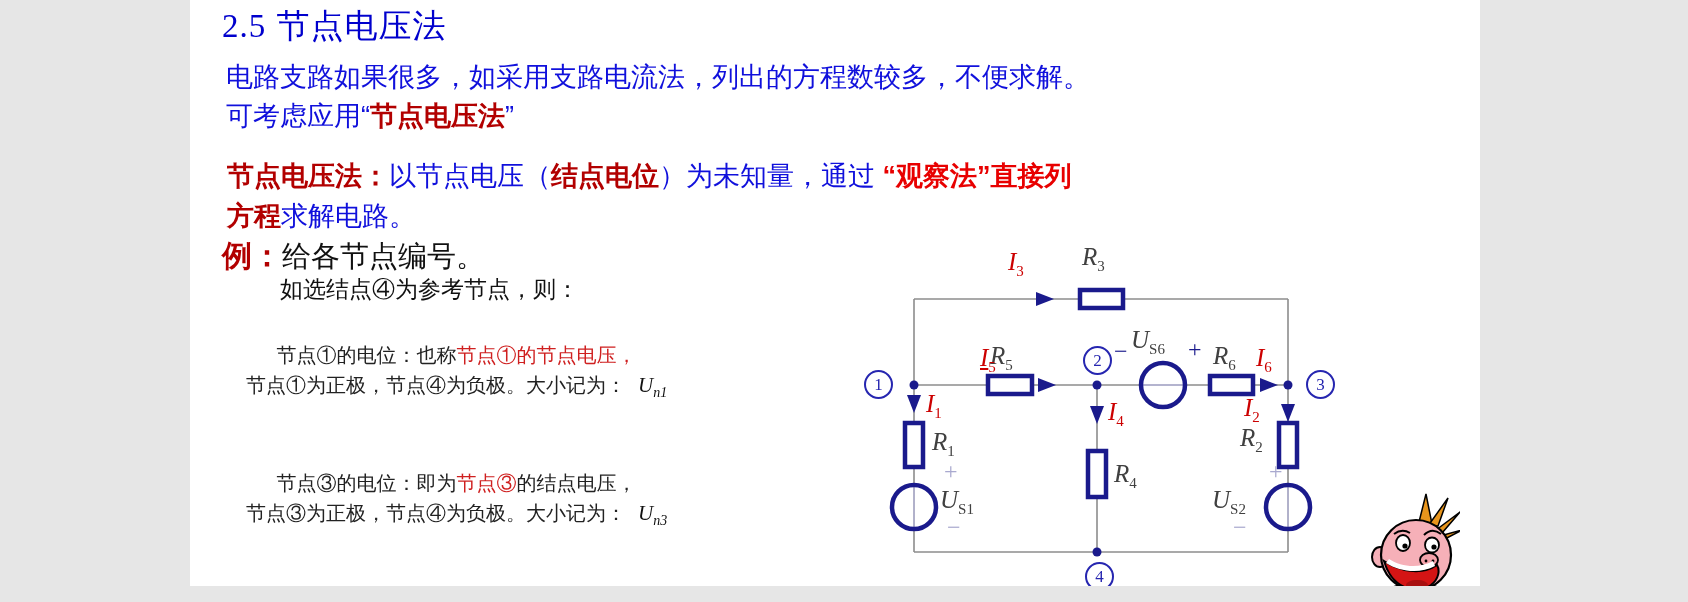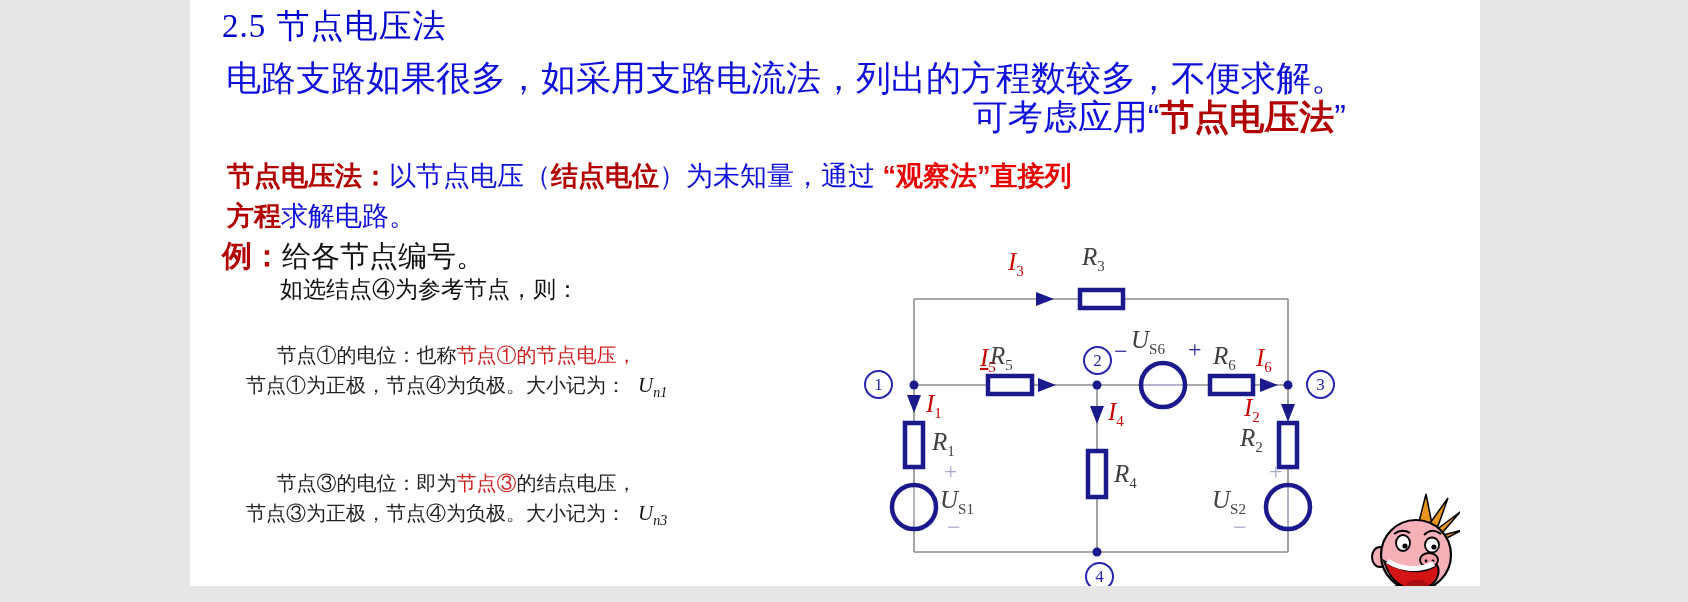--- a/index.html
+++ b/index.html
@@ -4,21 +4,21 @@
 <style>
   html,body{margin:0;padding:0;}
   body{background:#e6e6e6;}
   .stage{position:relative;width:1688px;height:586px;background:#e6e6e6;overflow:hidden;
          font-family:"Liberation Sans",sans-serif;}
   .slide{position:absolute;left:190px;top:0;width:1290px;height:602px;background:#ffffff;}
   .abs{position:absolute;}
   
   .title{left:32px;top:4px;font-size:33px;color:#0000cd;letter-spacing:1px;}
   .title .num{font-family:"Liberation Serif",serif;}
-  .intro{left:36px;top:58px;margin:0;font-size:35px;line-height:39px;color:#1010dc;white-space:nowrap;text-align:right;}
+  .intro{left:36px;top:58px;margin:0;font-size:27px;line-height:39px;color:#1010dc;white-space:nowrap;}
   .def{left:33px;top:152px;margin:4px;font-size:27px;line-height:40px;white-space:nowrap;}
   .bl{color:#1010dc;}
   .dr{color:#b20000;font-weight:bold;}
   .br{color:#e80000;font-weight:bold;}
   .example1{left:32px;top:236px;margin:0;font-size:29px;color:#111;white-space:nowrap;}
   .example1 .dr{font-size:30px;}
   .example2{left:90px;top:274px;margin:0;font-size:23px;color:#111;white-space:nowrap;}
   .note{left:50px;margin:6px;font-size:20px;line-height:30px;color:#222;white-space:nowrap;text-align:center;}
   .nred{color:#cf2020;}
   .nmath{font-family:"Liberation Serif",serif;font-style:italic;font-size:21px;margin-left:12px;color:#111;}

